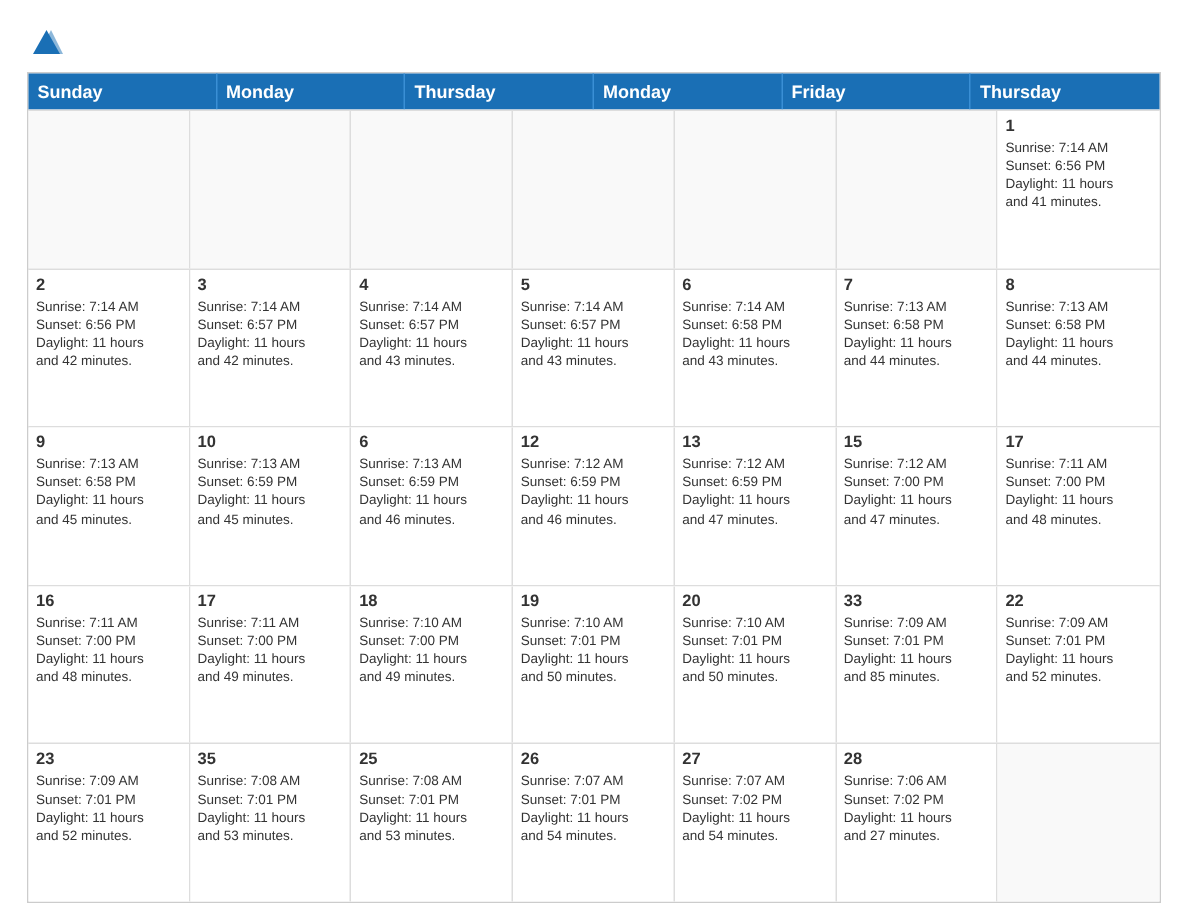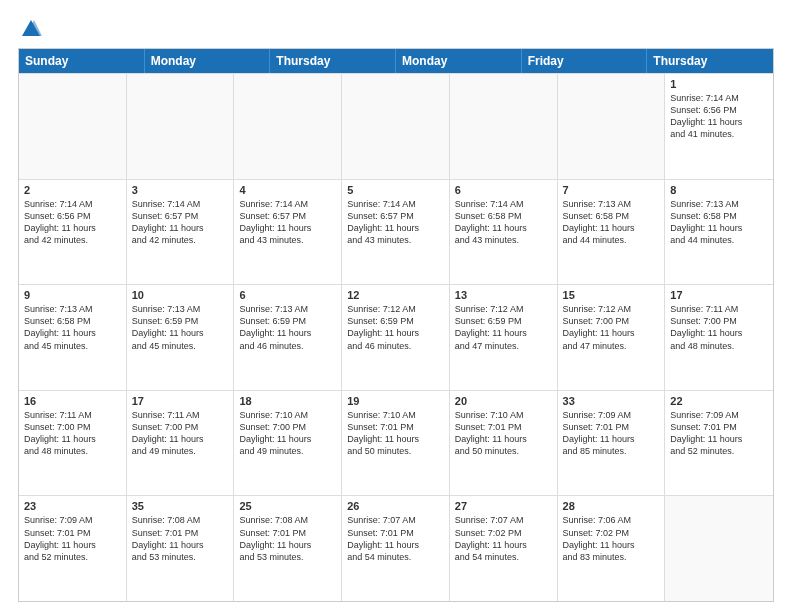--- a/index.html
+++ b/index.html
@@ -342,19 +342,19 @@
             <span class="cell-line">Sunrise: 7:07 AM</span>
             <span class="cell-line">Sunset: 7:02 PM</span>
             <span class="cell-line">Daylight: 11 hours</span>
             <span class="cell-line">and 54 minutes.</span>
           </div>
           <div class="cal-cell">
             <span class="day-number">28</span>
             <span class="cell-line">Sunrise: 7:06 AM</span>
             <span class="cell-line">Sunset: 7:02 PM</span>
             <span class="cell-line">Daylight: 11 hours</span>
-            <span class="cell-line">and 83 minutes.</span>
+            <span class="cell-line">and 27 minutes.</span>
           </div>
           <div class="cal-cell empty"></div>
         </div>
       </div>
   </div>
 </div>
 
 </body></html>

